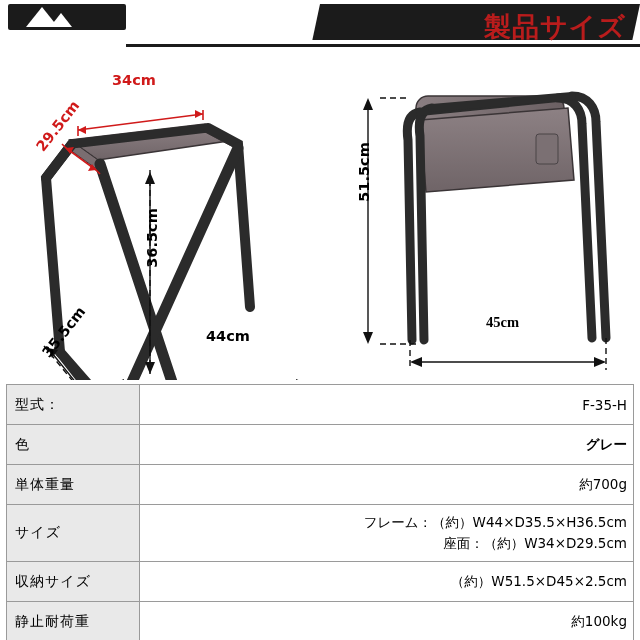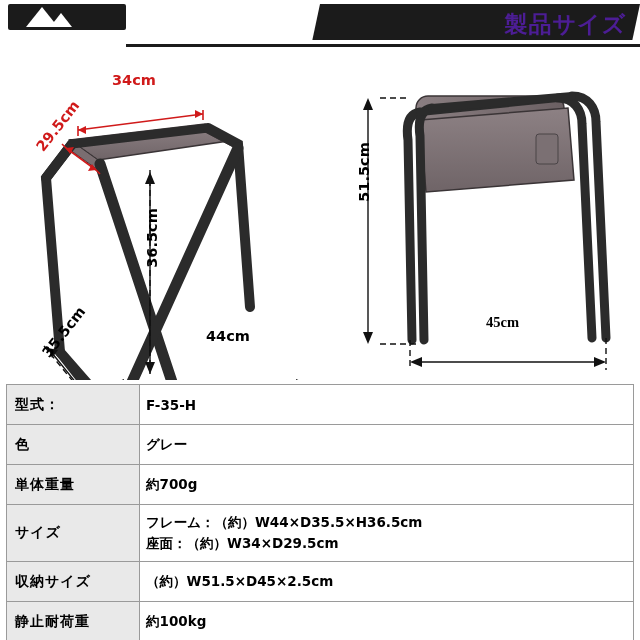--- a/index.html
+++ b/index.html
@@ -74,23 +74,23 @@
     right: 0; top: 4px;
     width: 320px;
     height: 36px;
     background: #1b1b1b;
     transform: skewX(-12deg);
     transform-origin: right top;
   }
   .title-text {
     position: absolute;
     right: 14px; top: 9px;
-    font-size: 23px;
+    font-size: 27px;
     font-weight: bold;
-    color: #4c1d95;
+    color: #b91c1c;
     letter-spacing: 1px;
     z-index: 3;
   }
   .header-rule {
     position: absolute;
     left: 126px; top: 44px;
     width: 514px;
     height: 3px;
     background: #1b1b1b;
   }
@@ -124,32 +124,31 @@
     width: 628px;
     border-collapse: collapse;
     table-layout: fixed;
     font-size: 13.5px;
   }
   .spec td {
     border: 1px solid #9a9a9a;
     height: 35px;
     padding: 2px 6px;
     vertical-align: middle;
-    font-weight: bold;
   }
   .spec td.key {
     width: 118px;
     background: #e9e9e9;
     font-size: 14px;
     letter-spacing: 1px;
     text-align: left;
     padding-left: 8px;
   }
   .spec td.val {
-    text-align: left;
+    text-align: right;
     background: #ffffff;
   }
   .spec td.val.bold { font-weight: bold; }
   .spec td.val.two { height: 52px; line-height: 1.55; }
   .val-line { display: block; }
 </style>
 </head>
 <body>
 
 <div class="page">

